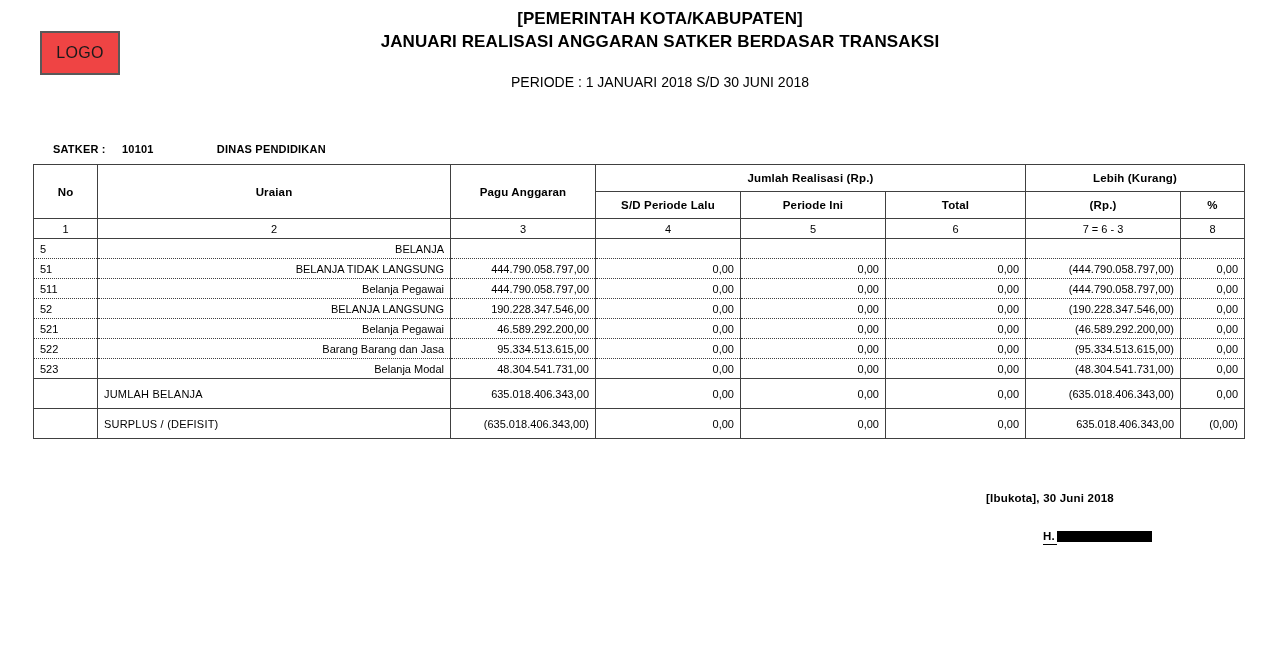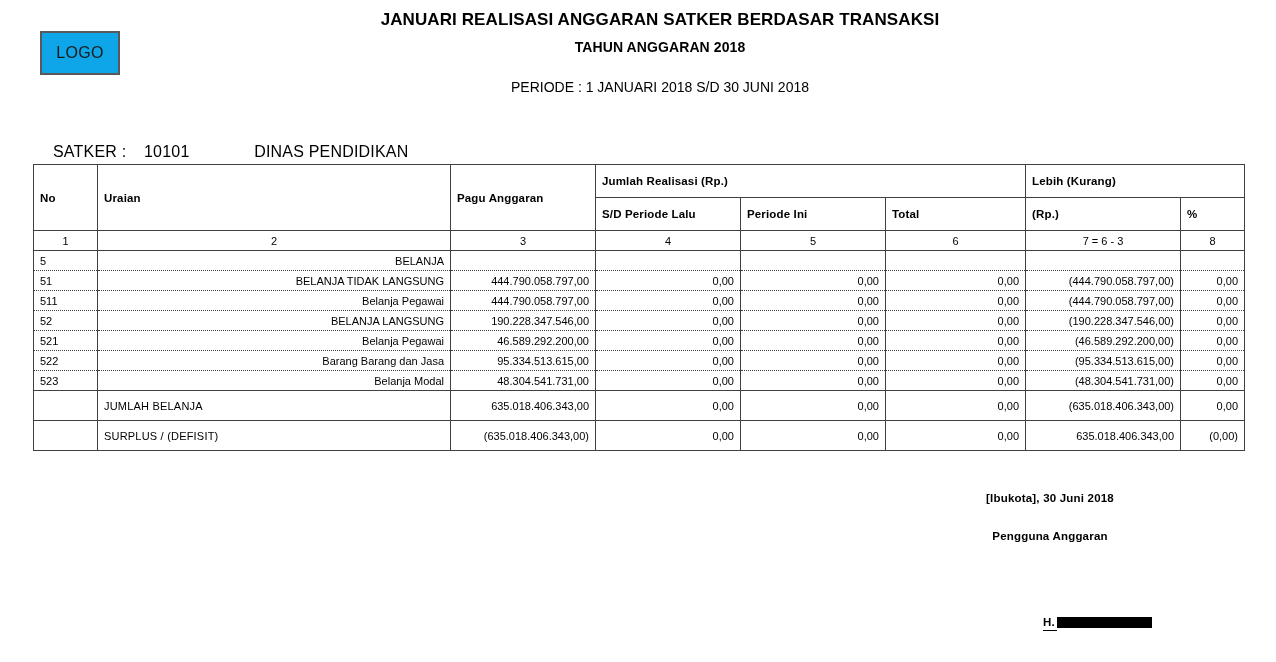--- a/index.html
+++ b/index.html
@@ -18,21 +18,21 @@
   }
 
   
   #logo-box {
     position: absolute;
     left: 40px;
     top: 31px;
     width: 80px;
     height: 44px;
     border: 2px solid #595959;
-    background: #0ea5e9;
+    background: #ef4444;
     display: flex;
     align-items: center;
     justify-content: center;
   }
   #logo-box .logo-text {
     font-size: 16px;
     font-weight: 400;
     letter-spacing: 0.3px;
     color: #1a1a1a;
   }
@@ -69,22 +69,22 @@
     font-weight: 400;
     line-height: 21px;
     margin-top: 19px;
   }
 
   
   #satker-line {
     position: absolute;
     left: 53px;
     top: 143px;
-    font-size: 16px;
-    font-weight: normal;
+    font-size: 11px;
+    font-weight: bold;
     white-space: nowrap;
     letter-spacing: 0.2px;
   }
   #satker-line .sk-label { display: inline-block; }
   #satker-line .sk-code  { display: inline-block; margin-left: 13px; }
   #satker-line .sk-name  { display: inline-block; margin-left: 60px; }
 
   
   #report-table {
     position: absolute;
@@ -96,24 +96,24 @@
     font-size: 11px;
   }
   #report-table td, #report-table th {
     border: 1px solid #404040;
     padding: 0 6px;
     font-weight: normal;
     vertical-align: middle;
   }
   
   #report-table thead th {
-    text-align: left;
+    text-align: center;
     font-weight: bold;
     font-size: 11.5px;
-    height: 33px;
+    height: 27px;
     letter-spacing: 0.15px;
   }
   #report-table thead th.tall { height: 54px; }
   
   #report-table tr.num-row td {
     text-align: center;
     height: 20px;
     font-size: 11px;
   }
 
@@ -179,22 +179,22 @@
   #signature .sig-nip { margin-top: 3px; }
 </style>
 </head>
 <body>
 
 <div id="logo-box">
   <span class="logo-text">LOGO</span>
 </div>
 
 <div id="title-block">
+  <div class="t1">[PEMERINTAH KOTA/KABUPATEN]</div>
   <div class="t2">JANUARI REALISASI ANGGARAN SATKER BERDASAR TRANSAKSI</div>
-  <div class="t3">TAHUN ANGGARAN 2018</div>
   <div class="t4">PERIODE : 1 JANUARI 2018 S/D 30 JUNI 2018</div>
 </div>
 
 <div id="satker-line">
   <span class="sk-label">SATKER :</span>
   <span class="sk-code">10101</span>
   <span class="sk-name">DINAS PENDIDIKAN</span>
 </div>
 
 <table id="report-table">
@@ -323,20 +323,19 @@
         <td class="c-num">0,00</td>
         <td class="c-num">0,00</td>
         <td class="c-num">635.018.406.343,00</td>
         <td class="c-num">(0,00)</td>
       </tr>
     </tbody>
 </table>
 
 <div id="signature">
   <div class="sig-place">[Ibukota], 30 Juni 2018</div>
-  <div class="sig-role">Pengguna Anggaran</div>
   <div class="sig-name-wrap">
     <span class="sig-name">
       <span>H.</span>
       <span class="redaction"></span>
     </span>
   </div>
 </div>
 
 </body></html>

